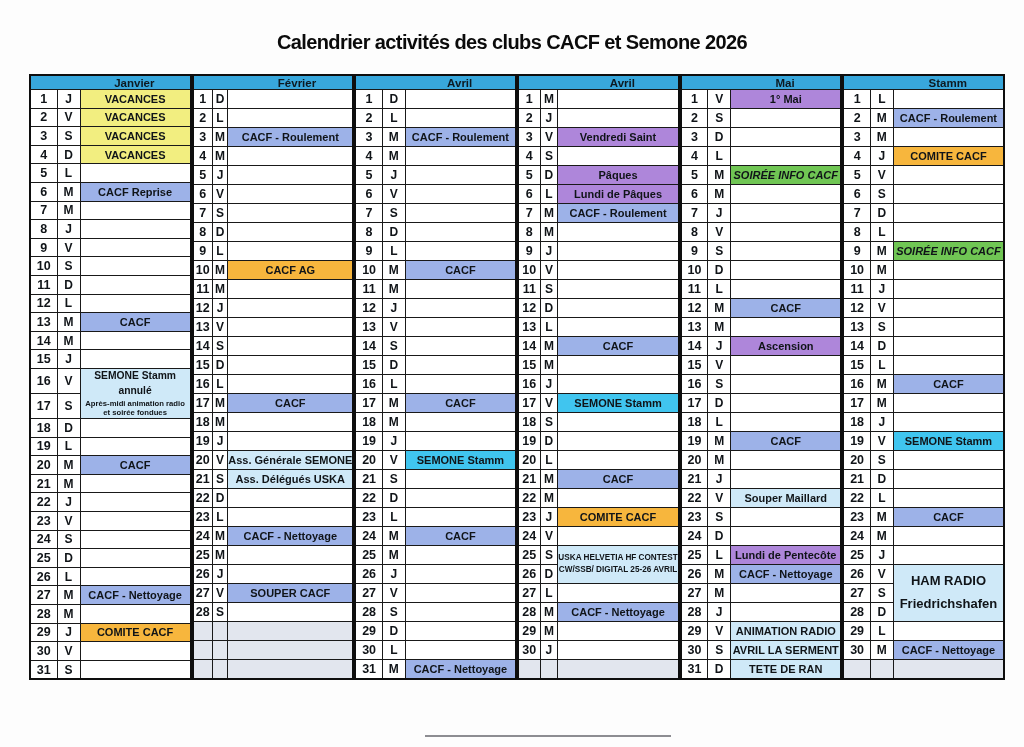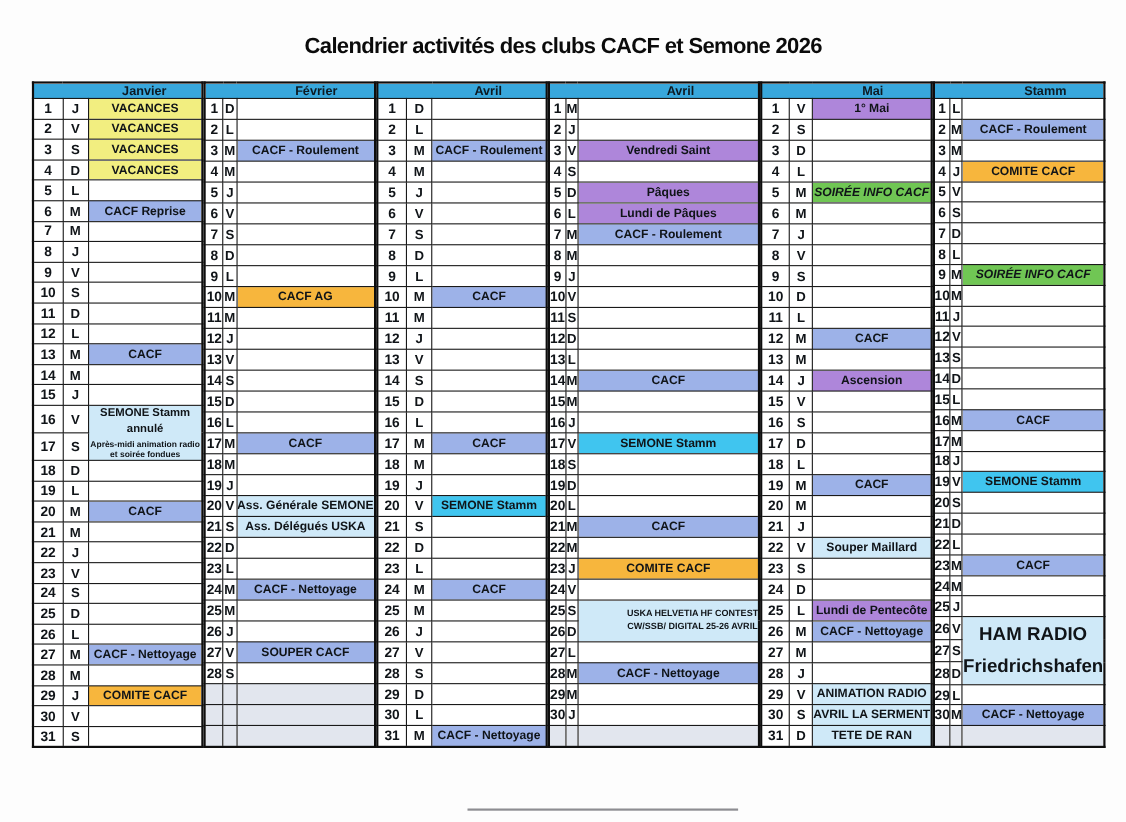--- a/index.html
+++ b/index.html
@@ -48,22 +48,22 @@
   .c-blue      { background:var(--c-blue);margin-left:48px; }
   .c-lightblue { background:var(--c-lightblue); }
   .c-orange    { background:var(--c-orange); }
   .c-purple    { background:var(--c-purple); }
   .c-green     { background:var(--c-green);font-style:italic; }
   .c-cyan      { background:var(--c-cyan); }
   .sz-s { font-size:9.4px; }
   .k-note { white-space:normal; }
   .k-note .l0 { font-size:10.3px; line-height:1.45; }
   .k-note .ln { font-size:7.7px;  line-height:1.25; }
-  .k-contest .l0, .k-contest .ln { font-size:8.2px; line-height:1.55;padding-left:44px; }
-  .k-ham .l0, .k-ham .ln { font-size:17px; line-height:1.75; }
+  .k-contest .l0, .k-contest .ln { font-size:8.2px; line-height:1.55; }
+  .k-ham .l0, .k-ham .ln { font-size:13px; line-height:1.75; }
   .artifact {
     position:absolute; left:425px; top:735px; width:246px; height:2px;
     background:#43434b; opacity:0.6;
   }
 </style>
 </head>
 <body>
 
 <div class="title">Calendrier activités des clubs CACF et Semone 2026</div>
 

